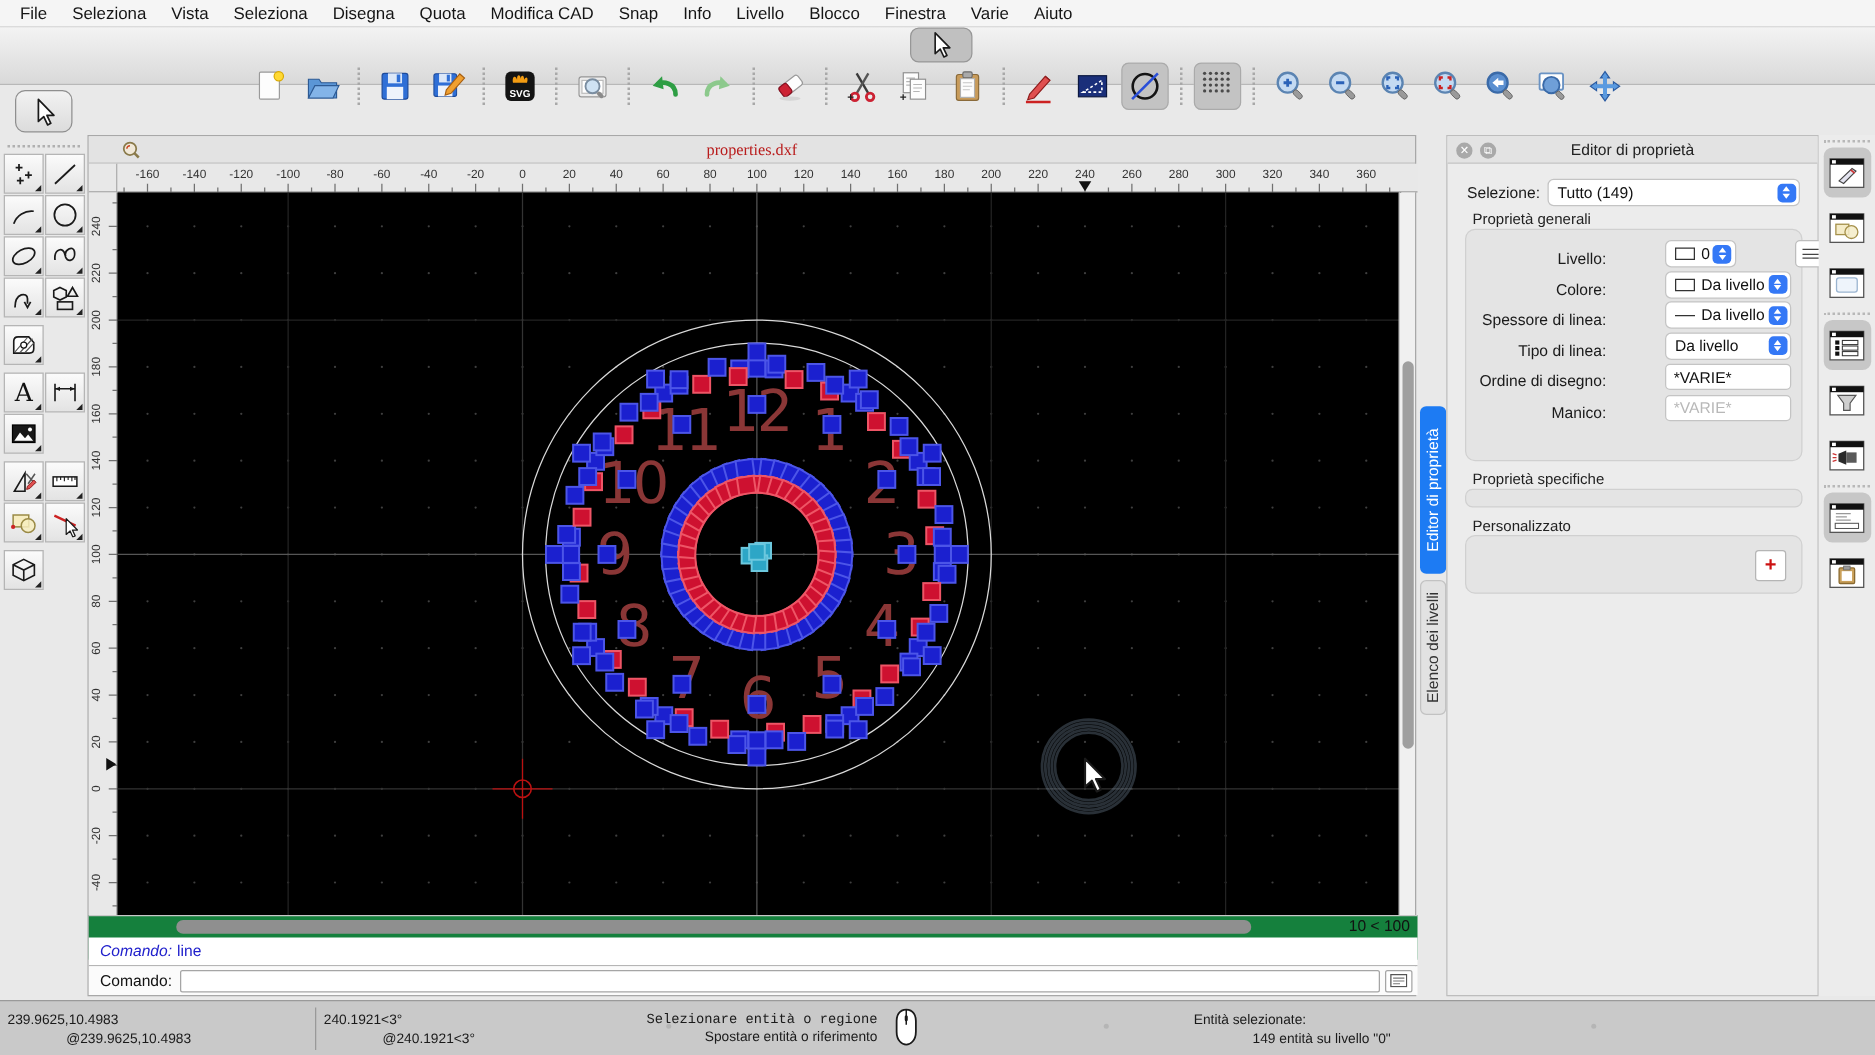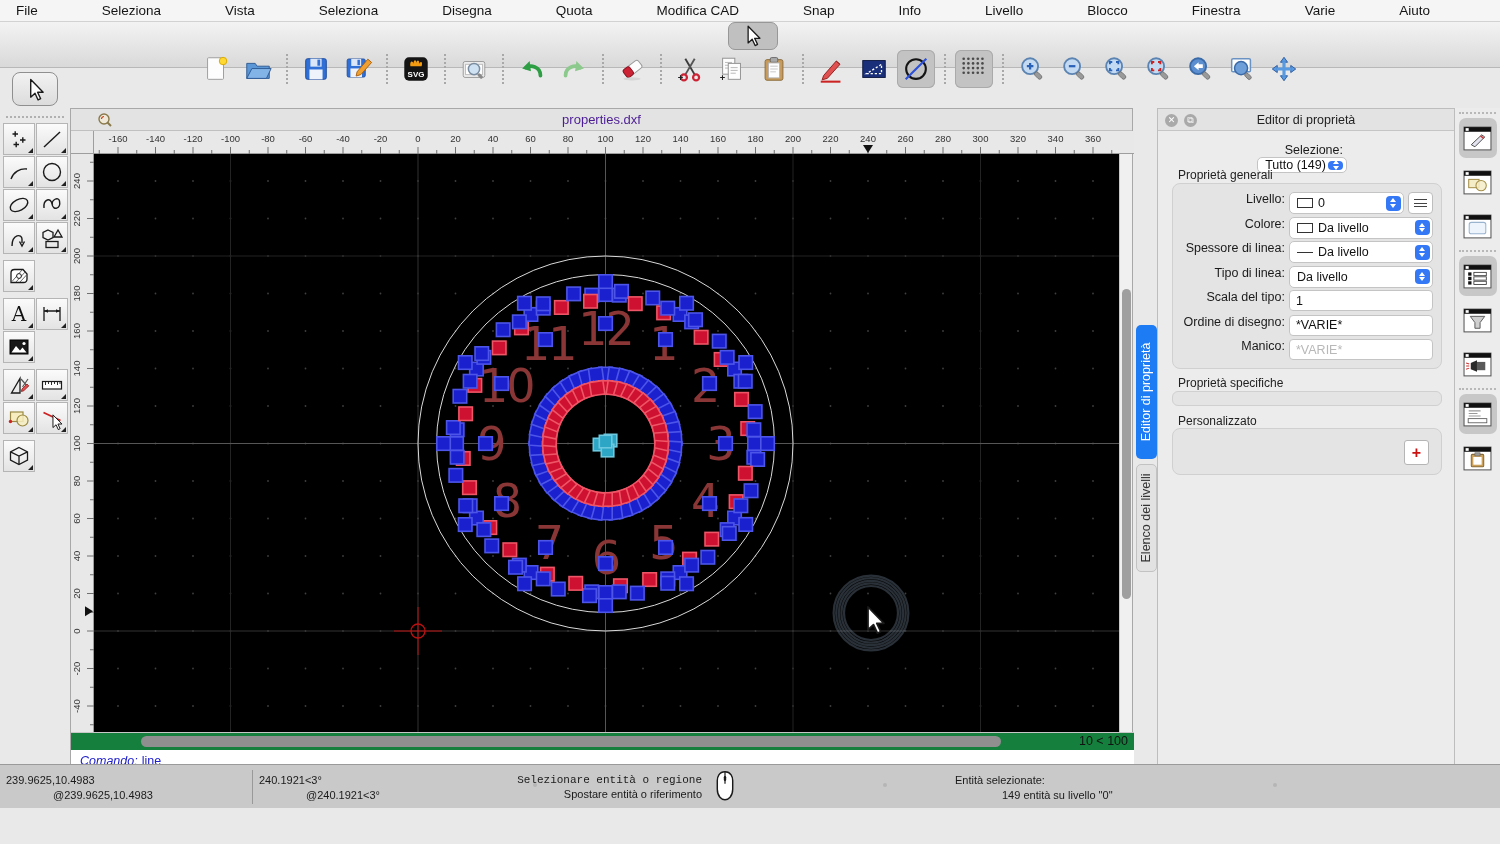--- a/index.html
+++ b/index.html
@@ -1,21 +1,21 @@
 <!DOCTYPE html>
 <html><head>
 <meta charset="utf-8">
 <style>
   * { margin:0; padding:0; box-sizing:border-box; }
   html,body { width:1500px; height:844px; overflow:hidden; font-family:"Liberation Sans","DejaVu Sans",sans-serif; }
   #app { position:absolute; inset:0; background:#e9e9e9; }
 
   
   #menubar { position:absolute; left:0; top:0; width:1500px; height:22px;
-    background:#f5f5f5; border-bottom:1px solid #d2d2d2; display:flex; align-items:center; padding-left:6px;gap:44px; }
+    background:#f5f5f5; border-bottom:1px solid #d2d2d2; display:flex; align-items:center; padding-left:6px; }
   .menu-item { font-size:13.5px; color:#151515; padding:0 10px; line-height:21px; cursor:default; }
 
   
   #toolbar { position:absolute; left:0; top:22px; width:1500px; height:46px;
     background:linear-gradient(#f3f3f3,#d9d9d9); border-bottom:1px solid #b8b8b8; display:flex; align-items:center;flex-direction:column; }
   .tb-sep { width:0; height:30px; border-left:2px dotted #a8a8a8; margin:0 7px; }
   .tb-btn { width:38px; height:38px; display:flex; align-items:center; justify-content:center; border-radius:6px; margin:0 2px; }
   .tb-btn.selected { background:#c3c3c3; box-shadow:inset 0 0 0 1px #aaa; }
   .tb-btn svg { width:30px; height:30px; }
   #tb-arrow { width:50px; height:38px; background:#c0c0c0; border:1px solid #979797; border-radius:7px;
@@ -34,21 +34,21 @@
   .pal-btn { width:32px; height:32px; background:linear-gradient(#fbfbfb,#e3e3e3); border:1px solid #b5b5b5;
     display:flex; align-items:center; justify-content:center; position:relative; margin-right:1px; }
   .pal-btn svg { width:24px; height:24px; }
   .pal-btn .corner { position:absolute; right:1px; bottom:1px; width:0; height:0;
     border-left:5px solid transparent; border-bottom:5px solid #222; }
 
   
   #doc-window { position:absolute; left:70px; top:108px; width:1063px; height:689px;
     background:#e6e6e6; border:1px solid #a8a8a8; }
   #doc-titlebar { position:absolute; left:0; top:0; width:100%; height:22px; background:#e3e3e3;
-    border-bottom:1px solid #c0c0c0; display:flex; align-items:center; justify-content:center; font-size:13px; color:#4c1d95; }
+    border-bottom:1px solid #c0c0c0; display:flex; align-items:center; justify-content:center; font-size:13px; color:#b91c1c;font-family:Liberation Serif, serif; }
   #doc-title-icon { position:absolute; left:26px; top:3px; width:16px; height:16px; }
   #h-ruler { position:absolute; left:23px; top:22px; width:1040px; height:23px; background:#e8e8e8; border-bottom:1px solid #9e9e9e; }
   #v-ruler { position:absolute; left:0; top:45px; width:23px; height:578px; background:#e8e8e8; border-right:1px solid #9e9e9e; }
   #ruler-corner { position:absolute; left:0; top:22px; width:23px; height:23px; background:#e8e8e8; border-bottom:1px solid #9e9e9e; border-right:1px solid #9e9e9e; }
   #canvas-wrap { position:absolute; left:23px; top:45px; width:1027px; height:578px; background:#000; }
   #v-scrollbar { position:absolute; right:0; top:45px; width:13px; height:578px; background:#f0f0f0; border-left:1px solid #c8c8c8; }
   #v-thumb { position:absolute; left:2px; width:9px; top:135px; height:310px; background:#9f9f9f; border-radius:5px; }
   #h-scroll-row { position:absolute; left:0; top:623px; width:1063px; height:36px; background:#15803d; border-top:1px solid #c8c8c8; border-bottom:1px solid #c8c8c8; }
   #h-thumb { position:absolute; left:70px; top:3px; width:860px; height:11px; background:#8f8f8f; border-radius:6px; }
   #scroll-label { position:absolute; right:6px; top:1px; font-size:12.5px; color:#111; }
@@ -70,35 +70,35 @@
   #tab-layers span { color:#333; }
 
   
   #prop-panel { position:absolute; left:1157px; top:108px; width:298px; height:689px; background:#ececec; border:1px solid #bdbdbd; }
   #panel-titlebar { position:absolute; left:0; top:0; width:100%; height:22px; background:#e3e3e3; border-bottom:1px solid #c5c5c5;
     display:flex; align-items:center; justify-content:center; font-size:12.5px; color:#222; }
   .tb-circle { position:absolute; top:4.5px; width:13px; height:13px; border-radius:50%; background:#a9a9a9;
     color:#fff; font-size:9px; line-height:13px; text-align:center; }
   #panel-close { left:7px; }
   #panel-float { left:26px; }
-  #sel-row { position:absolute; left:0; top:34px; width:100%; display:flex; align-items:center;flex-direction:column; }
+  #sel-row { position:absolute; left:0; top:34px; width:100%; display:flex; align-items:center; }
   #sel-label { width:74px; text-align:right; font-size:12.5px; color:#1a1a1a; }
   #sel-dd { flex:1; margin:0 14px 0 6px; }
   .dd { position:relative; height:22px; background:#fff; border:1px solid #c4c4c4; border-radius:5px;
     font-size:12.5px; color:#111; display:flex; align-items:center; padding:0 20px 0 7px; }
   .dd .stepper { position:absolute; right:2.5px; top:2.5px; bottom:2.5px; width:15px; background:#3478f6; border-radius:4px;
     display:flex; flex-direction:column; align-items:center; justify-content:center; gap:1.5px; }
   .tri-up { width:0; height:0; border-left:3.5px solid transparent; border-right:3.5px solid transparent; border-bottom:4.5px solid #fff; }
   .tri-down { width:0; height:0; border-left:3.5px solid transparent; border-right:3.5px solid transparent; border-top:4.5px solid #fff; }
   .swatch-rect { width:16px; height:10px; border:1.5px solid #333; background:#fff; margin-right:5px; flex:none; }
   .swatch-line { width:16px; border-top:1.5px solid #333; margin-right:5px; flex:none; }
   #group-general-label, #group-specific-label, #group-custom-label { position:absolute; left:20px; font-size:12px; color:#222; }
   #group-general-label { top:59px; }
   #group-general { position:absolute; left:14px; top:74px; width:270px; height:186px; background:#e4e4e4; border:1px solid #d0d0d0; border-radius:8px; padding:8px 8px 0 4px; }
-  .pf-row { display:flex; align-items:flex-start; height:22px; margin-bottom:2.5px; }
+  .pf-row { display:flex; align-items:flex-end; height:22px; margin-bottom:2.5px;gap:43px; }
   .pf-label { width:112px; text-align:right; font-size:12.5px; color:#1a1a1a; padding-right:4px; flex:none; }
   .pf-control { flex:1; }
   .pf-input { height:21px; background:#fff; border:1px solid #c4c4c4; border-radius:4px; font-size:12.5px; color:#111;
     display:flex; align-items:center; padding:0 6px; }
   .pf-input.disabled { color:#b8b8b8; }
   .menu-btn { width:25px; height:22px; background:#fff; border:1px solid #bdbdbd; border-radius:4px; margin-left:4px; flex:none;
     display:flex; flex-direction:column; justify-content:center; gap:2.5px; align-items:center; }
   .menu-btn i { display:block; width:13px; border-top:1.5px solid #444; }
   #group-specific-label { top:267px; }
   #group-specific { position:absolute; left:14px; top:282px; width:270px; height:15px; background:#e4e4e4; border:1px solid #d0d0d0; border-radius:6px; }
@@ -108,21 +108,21 @@
     border-radius:3px; color:#cc1111; font-size:16px; font-weight:bold; text-align:center; line-height:23px; }
 
   
   #dock-strip { position:absolute; left:1455px; top:108px; width:45px; height:689px; background:#ececec; }
   .dock-dots { margin:4px 4px; border-top:2px dotted #b8b8b8; }
   .dock-btn { width:38px; height:40px; margin:4px auto; border-radius:7px; display:flex; align-items:center; justify-content:center; }
   .dock-btn.selected { background:#c7c7c7; }
   .dock-btn svg { width:29px; height:25px; }
 
   
-  #status-bar { position:absolute; left:0; top:764px; width:1500px; height:44px; background:#c9c9c9; border-top:1px solid #9a9a9a; font-size:11px; color:#1a1a1a; }
+  #status-bar { position:absolute; left:0; top:800px; width:1500px; height:44px; background:#c9c9c9; border-top:1px solid #9a9a9a; font-size:11px; color:#1a1a1a; }
   .sb-line1 { position:absolute; top:9px; }
   .sb-line2 { position:absolute; top:24px;margin-left:47px; }
   #sb-sep1 { position:absolute; left:252px; top:5px; height:34px; border-left:1px solid #999; }
   #sb-hint { position:absolute; left:440px; top:0; width:262px; text-align:right; }
   #sb-mouse { position:absolute; left:714px; top:4px; }
   .sb-dot { position:absolute; top:18px; width:4px; height:4px; border-radius:50%; background:#b5b5b5; }
 
   text { user-select:none; }
 </style>
 </head>
@@ -1383,26 +1383,20 @@
           <label class="pf-label">Tipo di linea:</label>
           <div class="dd pf-control">
             <span>Da livello</span>
             <span class="stepper">
               <i class="tri-up"></i>
               <i class="tri-down"></i>
             </span>
           </div>
         </div>
         <div class="pf-row">
-          <label class="pf-label">Scala del tipo:</label>
-          <div class="pf-input pf-control">
-            <span>1</span>
-          </div>
-        </div>
-        <div class="pf-row">
           <label class="pf-label">Ordine di disegno:</label>
           <div class="pf-input pf-control">
             <span>*VARIE*</span>
           </div>
         </div>
         <div class="pf-row">
           <label class="pf-label">Manico:</label>
           <div class="pf-input pf-control disabled">
             <span>*VARIE*</span>
           </div>

